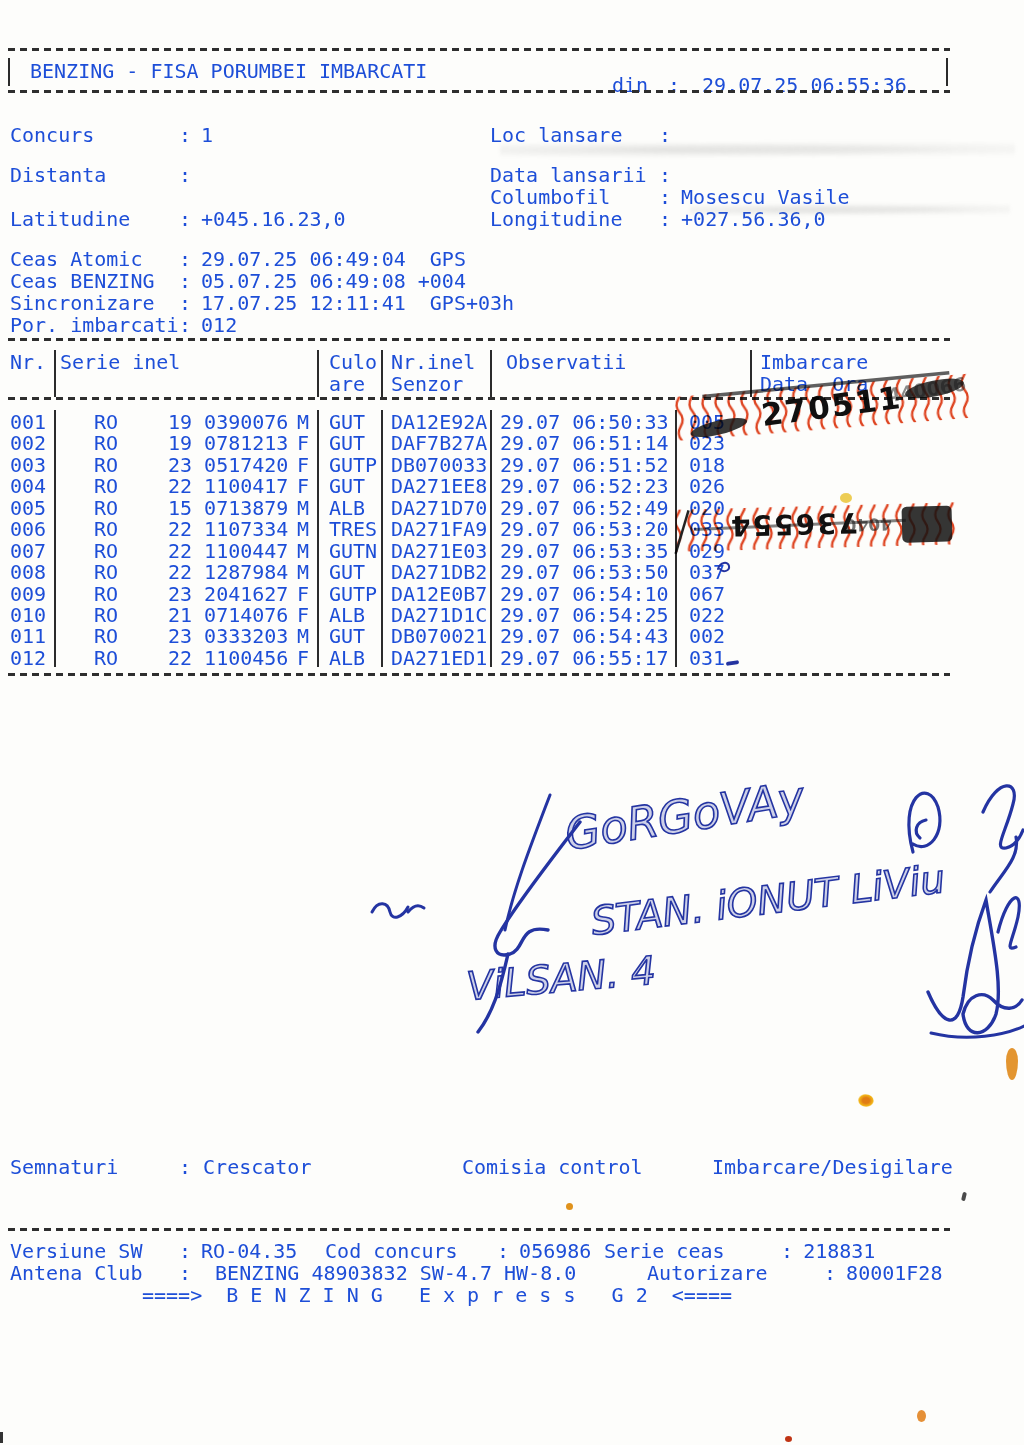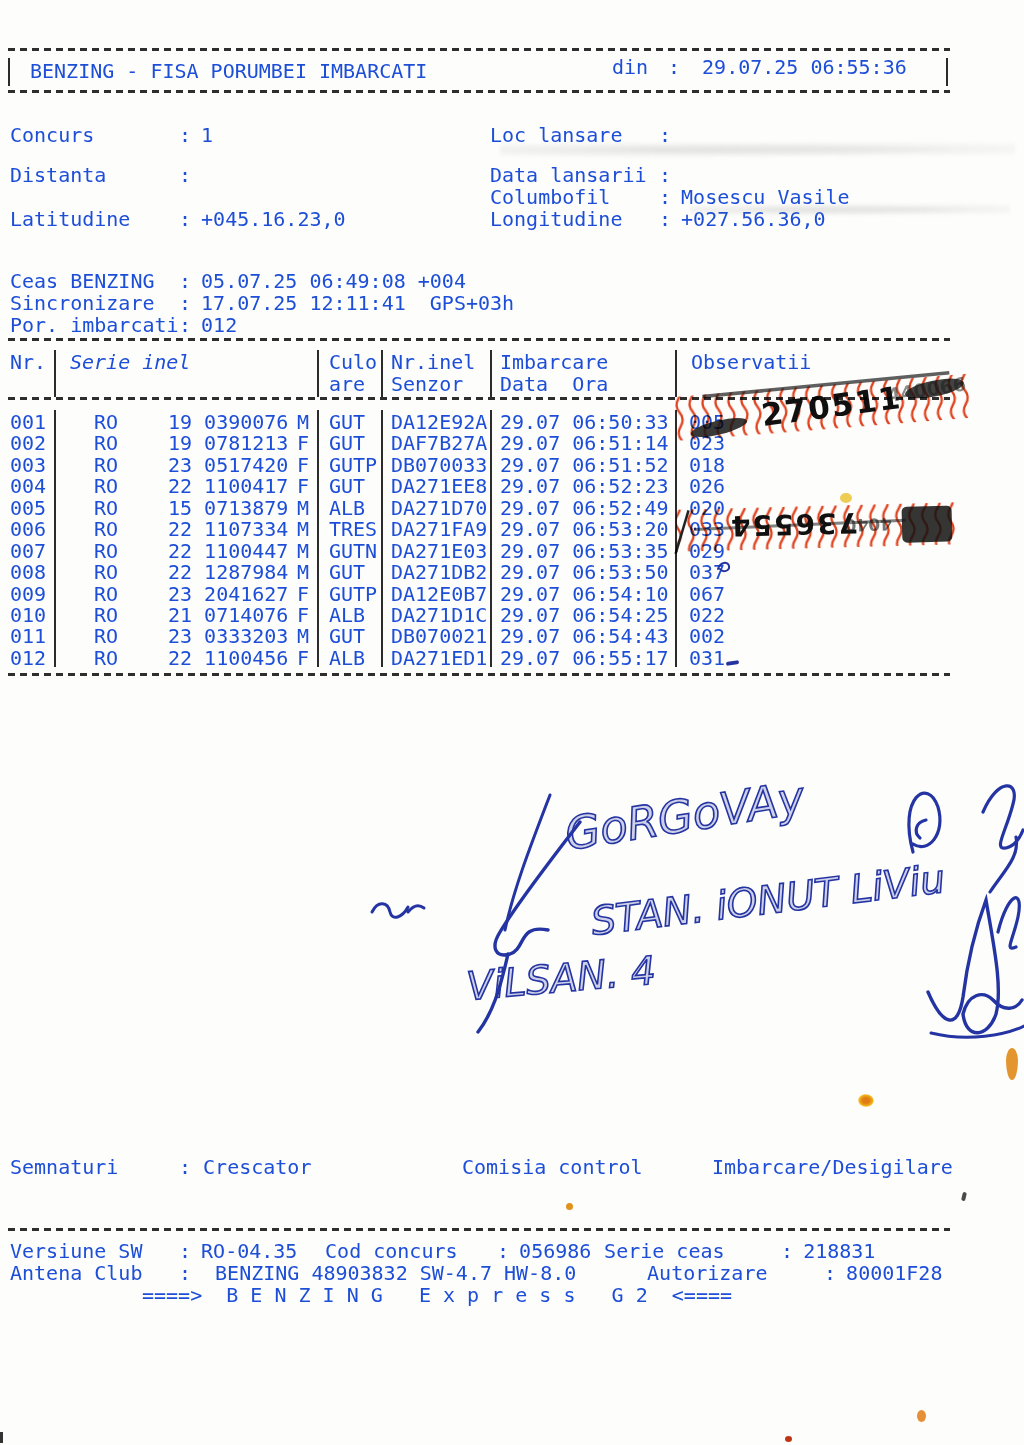--- a/index.html
+++ b/index.html
@@ -21,48 +21,49 @@
   .c-serie{width:263px;box-sizing:border-box;border-left:2px solid #2b2b2b;display:flex;}
   .country{margin-left:38px;}
   .year{width:74px;text-align:right;}
   .ring{margin-left:12px;}
   .sex{margin-left:auto;margin-right:8px;}
   .c-col{width:64px;box-sizing:border-box;border-left:2px solid #2b2b2b;padding-left:10px;}
   .c-sen{width:109px;box-sizing:border-box;border-left:2px solid #2b2b2b;padding-left:8px;}
   .c-imb{width:185px;box-sizing:border-box;border-left:2px solid #2b2b2b;padding-left:8px;display:flex;}
   .tm{margin-left:12px;}
   .c-obs{width:90px;box-sizing:border-box;border-left:2px solid #2b2b2b;padding-left:12px;}
-  .hpadserie{padding-left:14px;font-style:italic;}
+  .hpadserie{padding-left:4px;}
   .stamp{position:absolute;mix-blend-mode:multiply;}
   .hand{position:absolute;}
   .speck{position:absolute;border-radius:50%;}
   .bleed{position:absolute;filter:blur(1.5px);
          background:radial-gradient(ellipse at 30% 50%,rgba(110,110,110,.16),transparent 60%),
                     radial-gradient(ellipse at 72% 45%,rgba(120,120,120,.12),transparent 55%);}
 </style>
 </head>
 <body>
 
 <div class="page">
 
   <div class="dash" style="top:48px"></div>
   <div class="vbar" style="left:8px;top:58px"></div>
   <div class="vbar" style="left:946px;top:58px"></div>
   <div class="line" style="left:30px;top:60px"><span class="v">BENZING - FISA PORUMBEI IMBARCATI</span></div>
-  <div class="line" style="left:612px;top:56px"><span class="lab" style="width:56px">din</span><span>:</span><span class="v" style="margin-left:22px">29.07.25 06:55:36</span></div>
+  <div class="line" style="left:612px;top:74px"><span class="lab" style="width:56px">din</span><span>:</span><span class="v" style="margin-left:22px">29.07.25 06:55:36</span></div>
   <div class="dash" style="top:90px"></div>
 
   <div class="line" style="left:10px;top:124px"><span class="lab">Concurs</span><span>:</span><span class="v val">1</span></div>
   <div class="line" style="left:490px;top:124px"><span class="lab">Loc lansare</span><span>:</span><span class="v val"></span></div>
   <div class="line" style="left:10px;top:164px"><span class="lab">Distanta</span><span>:</span><span class="v val"></span></div>
   <div class="line" style="left:490px;top:164px"><span class="lab">Data lansarii</span><span>:</span><span class="v val"></span></div>
   <div class="line" style="left:490px;top:186px"><span class="lab">Columbofil</span><span>:</span><span class="v val">Mosescu Vasile</span></div>
   <div class="line" style="left:10px;top:208px"><span class="lab">Latitudine</span><span>:</span><span class="v val">+045.16.23,0</span></div>
   <div class="line" style="left:490px;top:208px"><span class="lab">Longitudine</span><span>:</span><span class="v val">+027.56.36,0</span></div>
 
+  <div class="line" style="left:10px;top:248px"><span class="lab">Ceas Atomic</span><span>:</span><span class="v val">29.07.25 06:49:04  GPS</span></div>
   <div class="line" style="left:10px;top:270px"><span class="lab">Ceas BENZING</span><span>:</span><span class="v val">05.07.25 06:49:08 +004</span></div>
   <div class="line" style="left:10px;top:292px"><span class="lab">Sincronizare</span><span>:</span><span class="v val">17.07.25 12:11:41  GPS+03h</span></div>
   <div class="line" style="left:10px;top:314px"><span class="lab">Por. imbarcati</span><span>:</span><span class="v val">012</span></div>
 
   <div class="dash" style="top:338px"></div>
 
   <div id="thead">
     <div class="hc c-nr">
         <div class="h1">Nr.</div>
         <div class="h2"></div>
@@ -72,27 +73,27 @@
         <div class="h2"></div>
       </div>
     <div class="hc c-col">
         <div class="h1">Culo</div>
         <div class="h2">are</div>
       </div>
     <div class="hc c-sen">
         <div class="h1">Nr.inel</div>
         <div class="h2">Senzor</div>
       </div>
+    <div class="hc c-obs" style="width:260px;padding-left:14px">
+        <div class="h1">Observatii</div>
+        <div class="h2"></div>
+      </div>
     <div class="hc c-imb" style="display:block">
         <div class="h1">Imbarcare</div>
         <div class="h2">Data  Ora</div>
-      </div>
-    <div class="hc c-obs" style="width:260px;padding-left:14px">
-        <div class="h1">Observatii</div>
-        <div class="h2"></div>
       </div>
   </div>
   <div class="dash" style="top:397px"></div>
 
   <div id="tbody">
     <div class="trow">
         <span class="c-nr">001</span>
         <span class="c-serie">
           <span class="country">RO</span>
           <span class="year">19</span>

